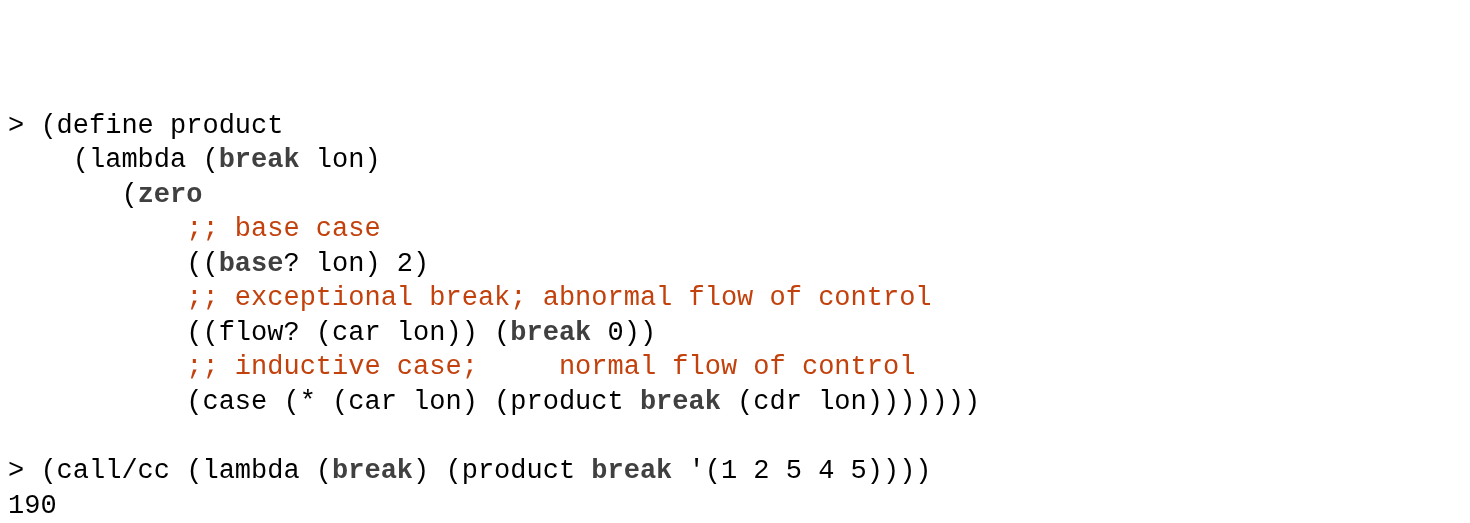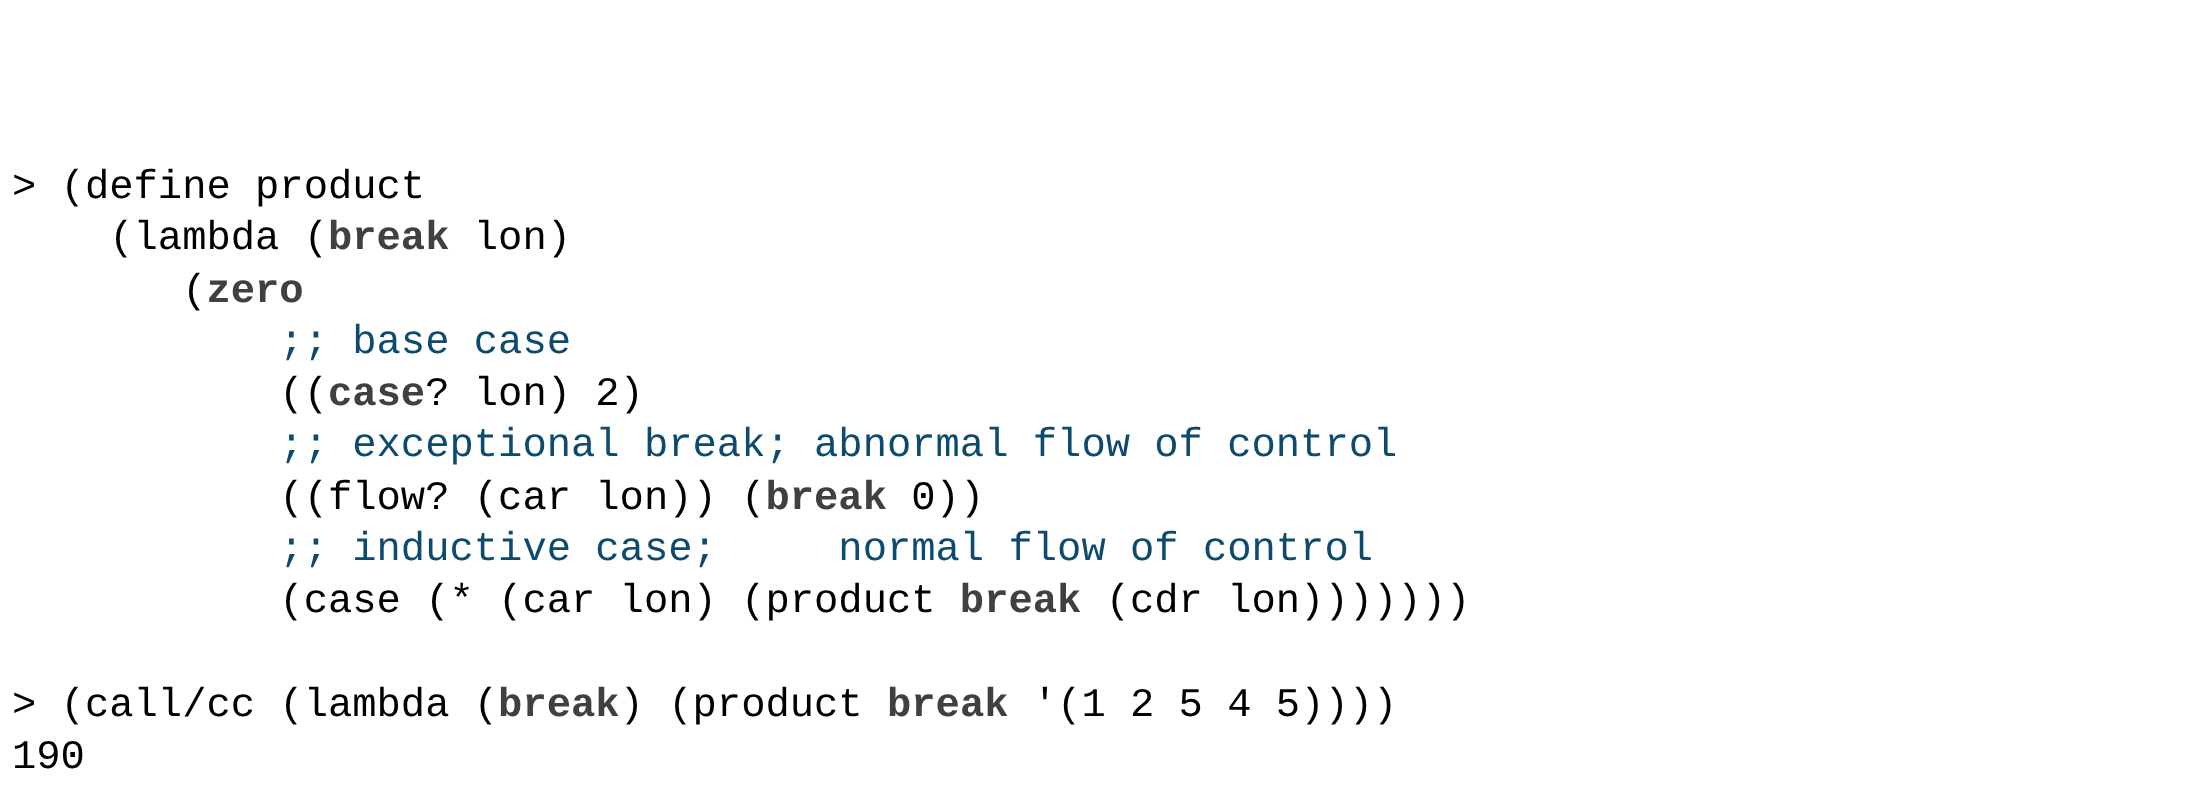--- a/index.html
+++ b/index.html
@@ -6,32 +6,32 @@
       margin: 0;
       padding: 5px 8px;
       background: #ffffff;
       font-family: "Courier New", Courier, monospace;
       font-size: 27px;
       line-height: 1.28;
       white-space: pre;
       color: #000;
     }
     .kw { color: #404040; font-weight: bold; }
-    .com { color: #0c4a6e; }
+    .com { color: #c2410c; }
     pre { margin: 0; font-family: inherit; }
   </style>
 </head>
 <body>
 
 
 <pre><span><span>&gt; (define product</span></span>
 <span><span>    (lambda (</span><span class="kw">break</span><span> lon)</span></span>
 <span><span>       (</span><span class="kw">zero</span><span></span></span>
 <span><span>           </span><span class="com">;; base case</span></span>
-<span><span>           ((</span><span class="kw">case</span><span>? lon) 2)</span></span>
+<span><span>           ((</span><span class="kw">base</span><span>? lon) 2)</span></span>
 <span><span>           </span><span class="com">;; exceptional break; abnormal flow of control</span></span>
 <span><span>           ((flow? (car lon)) (</span><span class="kw">break</span><span> 0))</span></span>
 <span><span>           </span><span class="com">;; inductive case;     normal flow of control</span></span>
 <span><span>           (case (* (car lon) (product </span><span class="kw">break</span><span> (cdr lon)))))))</span></span>
 <span></span>
 <span><span>&gt; (call/cc (lambda (</span><span class="kw">break</span><span>) (product </span><span class="kw">break</span><span> '(1 2 5 4 5))))</span></span>
 <span>190</span>
 </pre>
 
 

